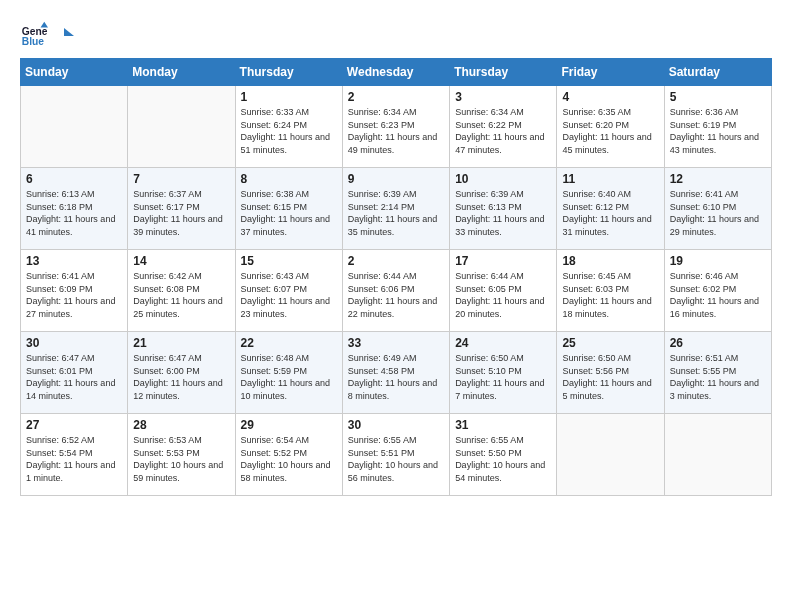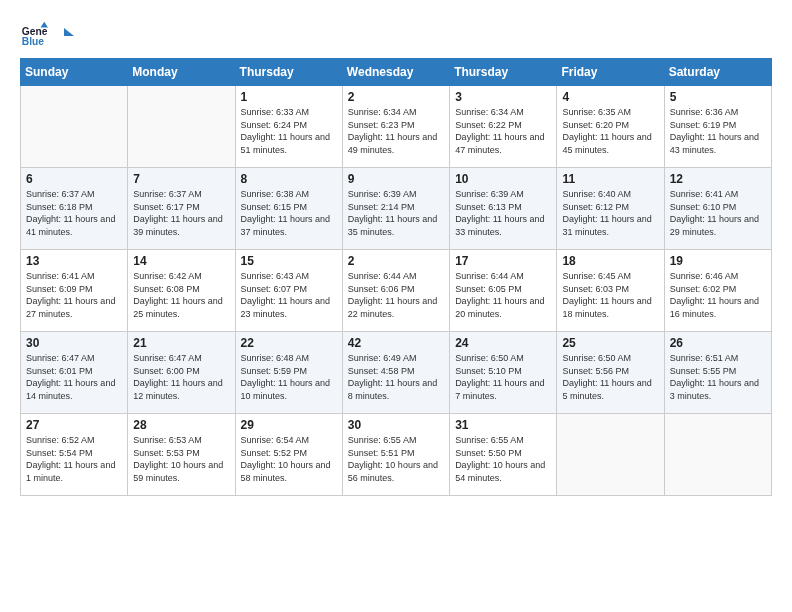--- a/index.html
+++ b/index.html
@@ -150,21 +150,21 @@
         <td>
           <span class="day-num">5</span>
           <div class="day-detail">Sunrise: 6:36 AM
 Sunset: 6:19 PM
 Daylight: 11 hours and 43 minutes.</div>
         </td>
       </tr>
       <tr>
         <td>
           <span class="day-num">6</span>
-          <div class="day-detail">Sunrise: 6:37 AM
+          <div class="day-detail">Sunrise: 6:13 AM
 Sunset: 6:18 PM
 Daylight: 11 hours and 41 minutes.</div>
         </td>
         <td>
           <span class="day-num">7</span>
           <div class="day-detail">Sunrise: 6:37 AM
 Sunset: 6:17 PM
 Daylight: 11 hours and 39 minutes.</div>
         </td>
         <td>
@@ -255,21 +255,21 @@
 Sunset: 6:00 PM
 Daylight: 11 hours and 12 minutes.</div>
         </td>
         <td>
           <span class="day-num">22</span>
           <div class="day-detail">Sunrise: 6:48 AM
 Sunset: 5:59 PM
 Daylight: 11 hours and 10 minutes.</div>
         </td>
         <td>
-          <span class="day-num">42</span>
+          <span class="day-num">33</span>
           <div class="day-detail">Sunrise: 6:49 AM
 Sunset: 4:58 PM
 Daylight: 11 hours and 8 minutes.</div>
         </td>
         <td>
           <span class="day-num">24</span>
           <div class="day-detail">Sunrise: 6:50 AM
 Sunset: 5:10 PM
 Daylight: 11 hours and 7 minutes.</div>
         </td>

